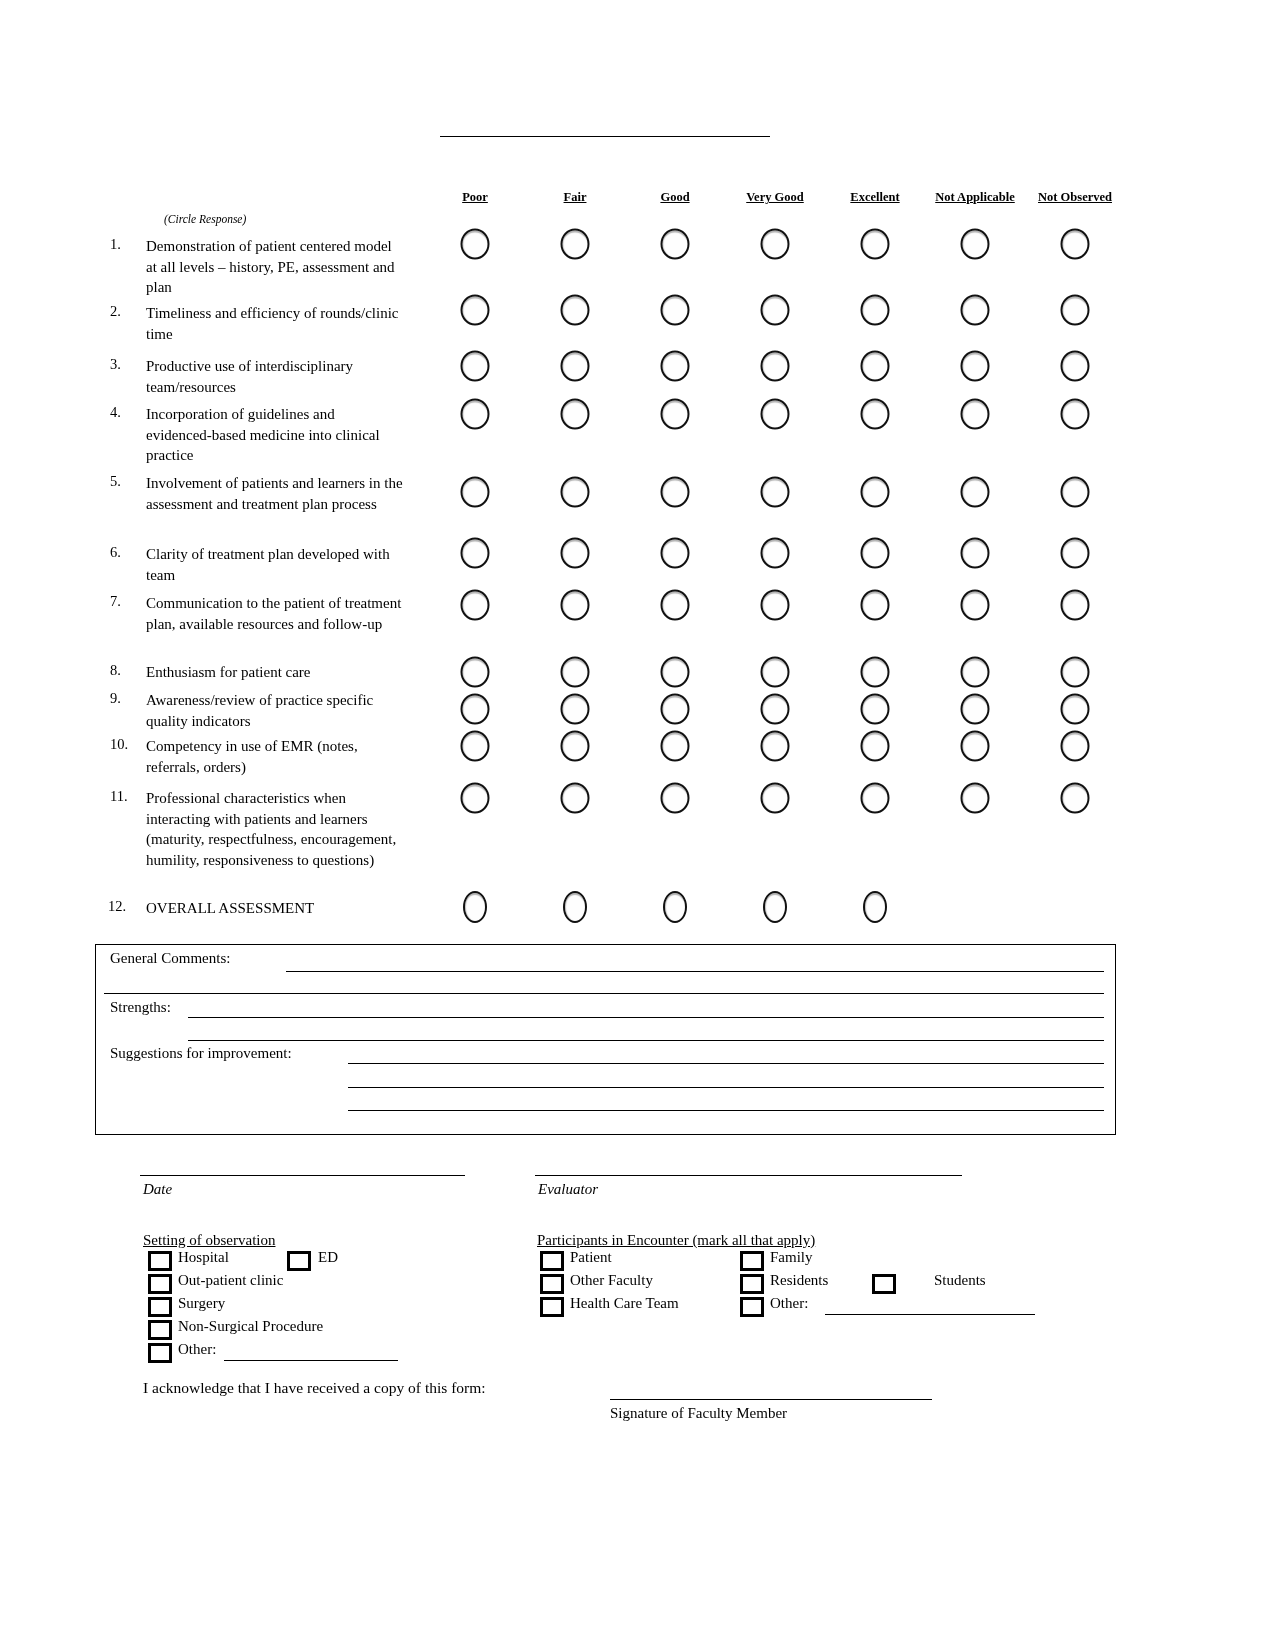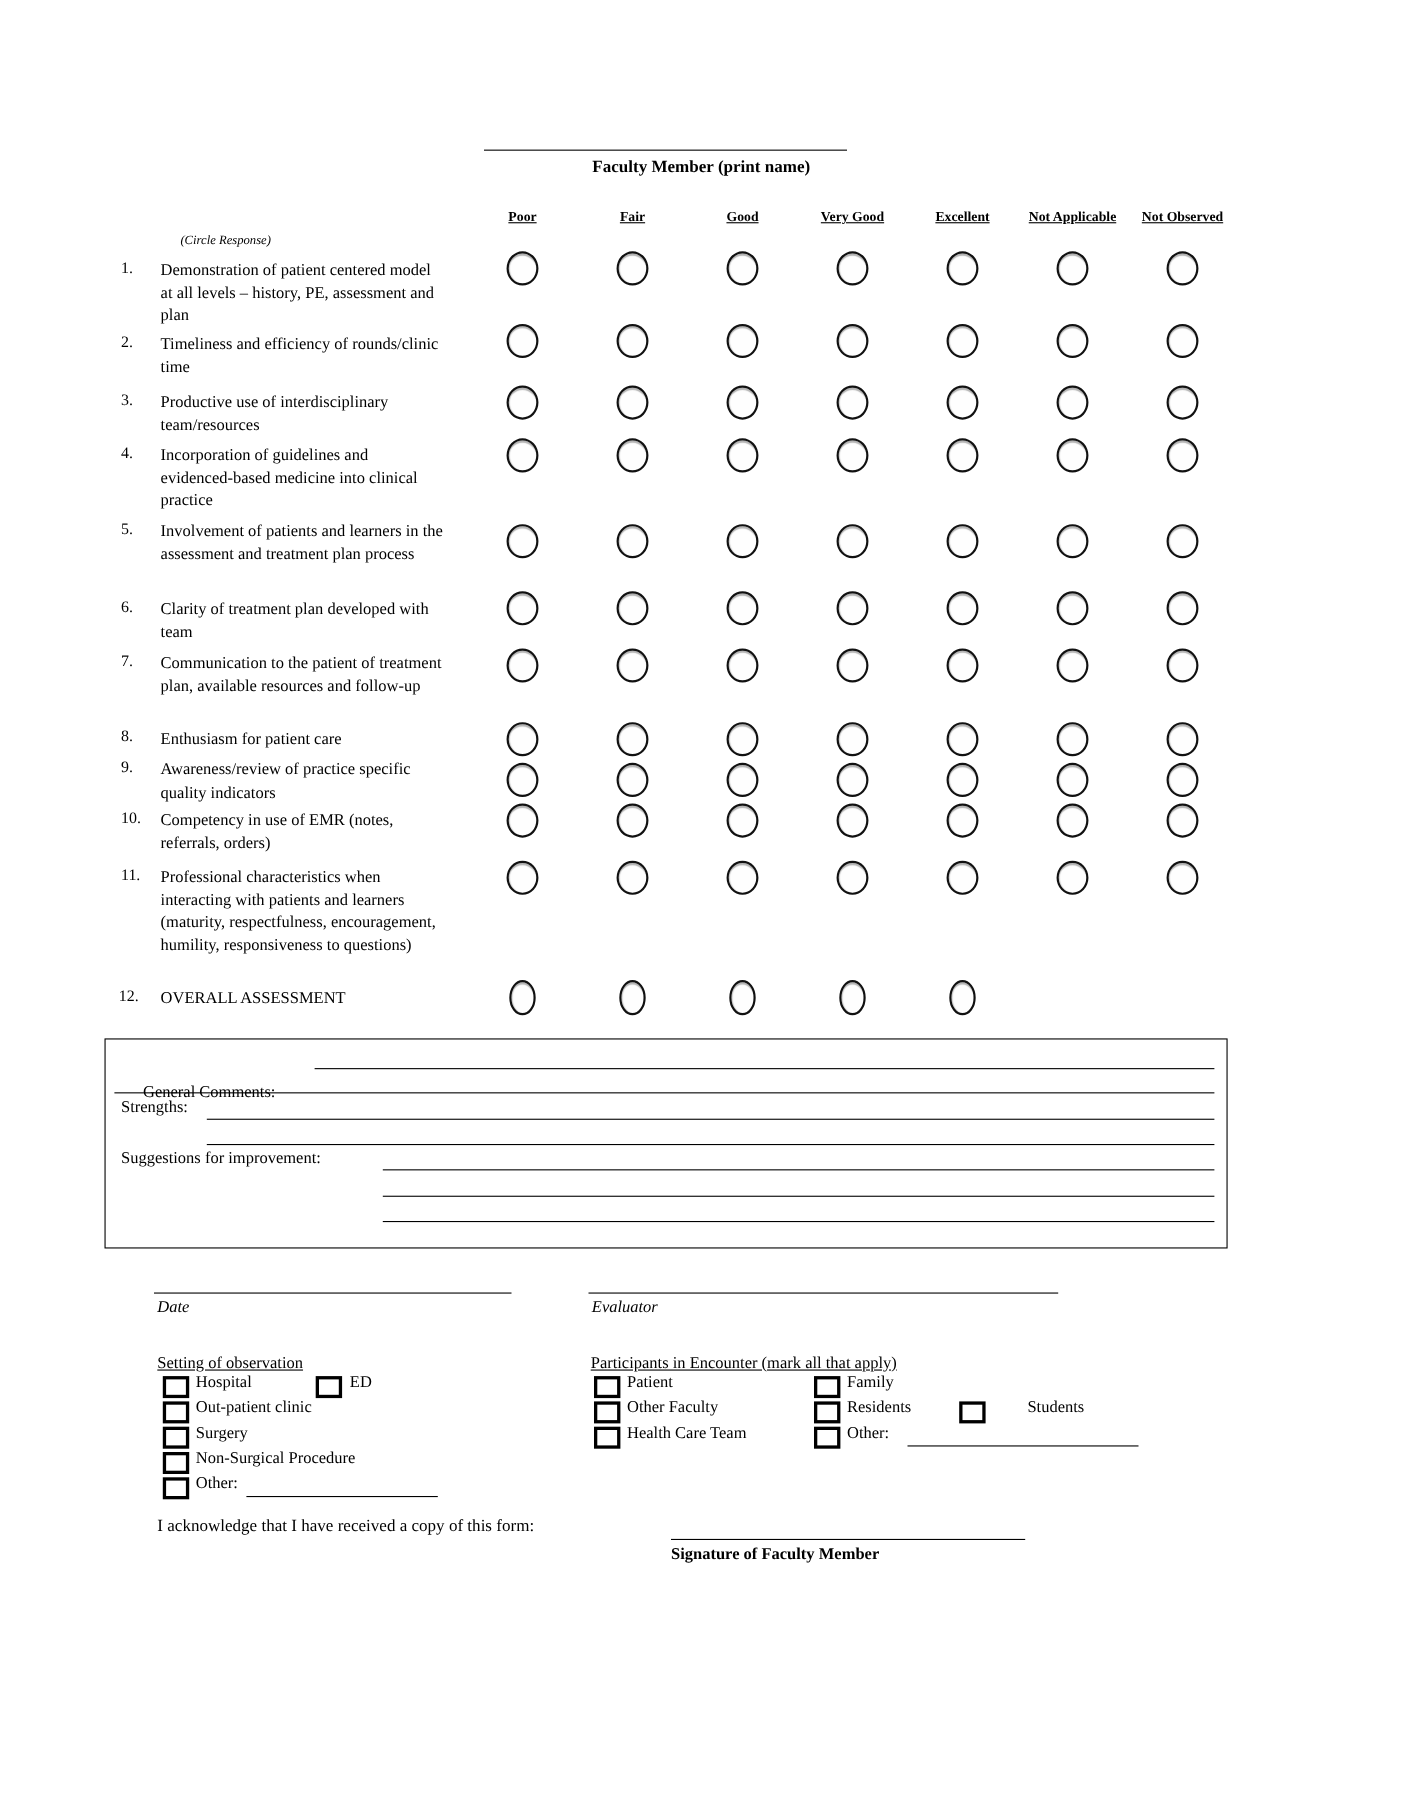--- a/index.html
+++ b/index.html
@@ -32,31 +32,30 @@
     transform:translate(-50%,-50%);
   }
   .circle.narrow { width:20px; height:28px; }
   .box { position:absolute; border:1.6px solid #000; background:#fff; }
   .box-label { position:absolute; font-size:15px; }
   .sig-label { position:absolute; font-size:15px; font-style:italic; }
   .sec-head { position:absolute; font-size:15px; text-decoration:underline; white-space:nowrap; }
   .cb { position:absolute; width:18px; height:14px; border:3px solid #000; background:#fff; }
   .cb-label { position:absolute; font-size:15px; white-space:nowrap; }
   .ack { position:absolute; font-size:15.5px; }
-  .sig-caption { position:absolute; font-size:15px;font-weight:bold; }
+  .sig-caption { position:absolute; font-size:15px; }
   .footer-note { position:absolute; left:0; right:0; text-align:center; font-style:italic; font-size:13.5px; }
 </style>
 </head>
 <body>
 
 <div class="page">
 
 
   <div class="rule" style="left:440px; top:136px; width:330px;"></div>
-  <div class="abs faculty-label" style="top:143px; left:0; right:0; text-align:center;">Faculty Member (print name)</div>
 
   <div>
     <span class="col-head" style="left:475px; top:190px;">Poor</span>
     <span class="col-head" style="left:575px; top:190px;">Fair</span>
     <span class="col-head" style="left:675px; top:190px;">Good</span>
     <span class="col-head" style="left:775px; top:190px;">Very Good</span>
     <span class="col-head" style="left:875px; top:190px;">Excellent</span>
     <span class="col-head" style="left:975px; top:190px;">Not Applicable</span>
     <span class="col-head" style="left:1075px; top:190px;">Not Observed</span>
   </div>
@@ -200,21 +199,21 @@
     <div class="item-text caps" style="left:146px;">OVERALL ASSESSMENT</div>
     <div class="circle narrow" style="left:475px; top:9px;"></div>
     <div class="circle narrow" style="left:575px; top:9px;"></div>
     <div class="circle narrow" style="left:675px; top:9px;"></div>
     <div class="circle narrow" style="left:775px; top:9px;"></div>
     <div class="circle narrow" style="left:875px; top:9px;"></div>
   </div>
 
   <div class="box" style="left:95px; top:944px; width:1019px; height:189px;"></div>
 
-  <span class="box-label" style="left:110px; top:985px;margin-left:20px;">General Comments:</span>
+  <span class="box-label" style="left:110px; top:950px;">General Comments:</span>
   <div class="rule" style="left:286px; top:971px; width:818px;"></div>
   <div class="rule thin" style="left:104px; top:993px; width:1000px;"></div>
 
   <span class="box-label" style="left:110px; top:999px;">Strengths:</span>
   <div class="rule" style="left:188px; top:1017px; width:916px;"></div>
   <div class="rule thin" style="left:188px; top:1040px; width:916px;"></div>
 
   <span class="box-label" style="left:110px; top:1045px;">Suggestions for improvement:</span>
   <div class="rule" style="left:348px; top:1063px; width:756px;"></div>
   <div class="rule thin" style="left:348px; top:1087px; width:756px;"></div>

